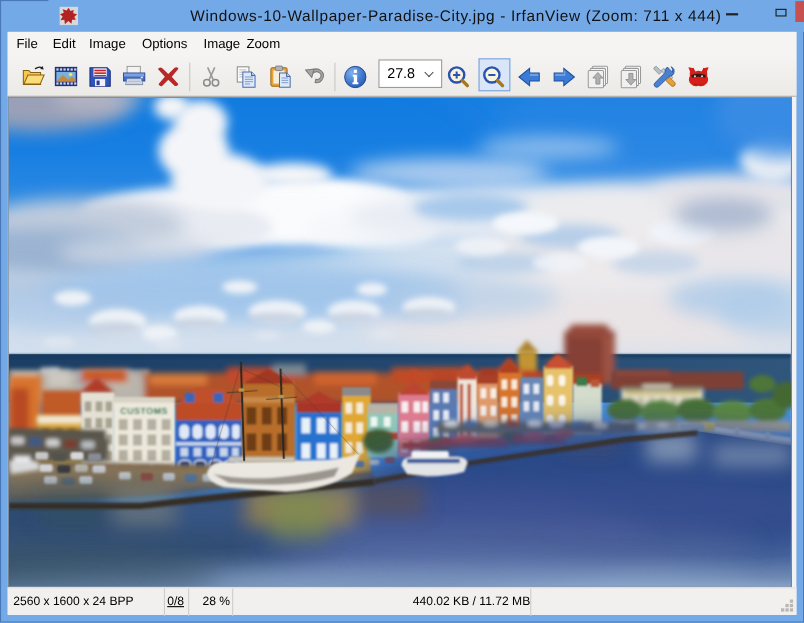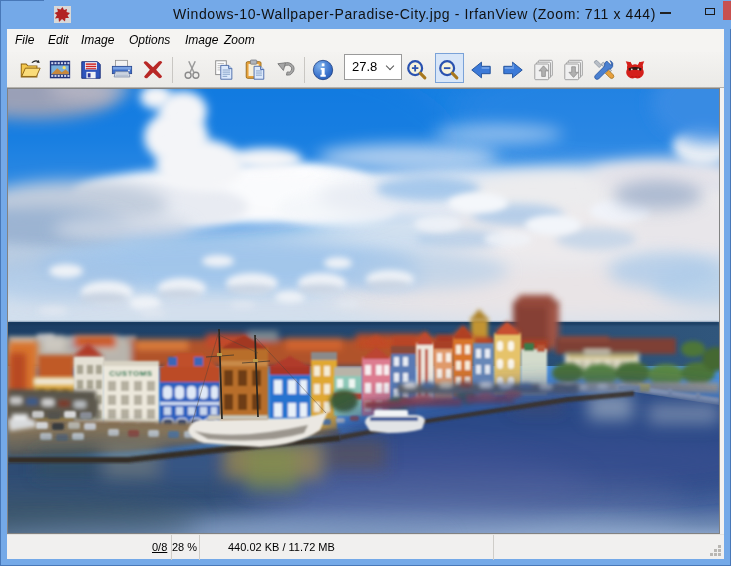--- a/index.html
+++ b/index.html
@@ -9,21 +9,21 @@
   background:#74a9e8; border:1px solid #4878b8; }
 #titlebar { position:absolute; left:0; top:0; width:731px; height:29px; background:#74a9e8;margin-left:44px; }
 #appicon { position:absolute; left:10px; top:6px; width:17px; height:17px; }
 #title { position:absolute; left:14px; top:0; width:713px; height:28px; line-height:28px;
   text-align:center; font-size:14px; letter-spacing:0.6px; color:#111; }
 #btn-min { position:absolute; left:616px; top:12px; width:11px; height:2px; background:#222; }
 #btn-max { position:absolute; left:661px; top:8px; width:10px; height:7px; border:1.5px solid #1a1a1a; }
 #btn-close { position:absolute; left:679px; top:1px; width:45px; height:19px; background:#c75050;
   color:#fff; text-align:center; line-height:19px; font-size:13px; font-weight:bold; }
 #client { position:absolute; left:7px; top:29px; width:717px; height:530px; background:#f3f2f1; }
-#menubar { position:absolute; left:7px; top:29px; width:717px; height:23px; background:#f5f4f2; font-size:12px; color:#000;font-style:italic; }
+#menubar { position:absolute; left:7px; top:29px; width:717px; height:23px; background:#f5f4f2; font-size:12px; color:#000; }
 .mi { position:absolute; top:0; height:23px; line-height:23px; }
 #toolbar { position:absolute; left:7px; top:52px; width:717px; height:36px;
   background:linear-gradient(#f4f3f1,#ebeae7); border-bottom:1px solid #b4b2ae; }
 .tsep { position:absolute; top:5px; width:1px; height:26px; background:#c9c7c3; }
 .ico { position:absolute; top:6px; width:24px; height:24px; }
 #combo { position:absolute; left:337px; top:2px; width:58px; height:26px; background:#fff;
   border:1px solid #9a9a9a; font-size:13px; color:#000000; }
 #combo span.val { position:absolute; left:7px; top:4px; }
 #combo span.arr { position:absolute; right:8px; top:8px; width:6px; height:6px;
   border-left:1.8px solid #555; border-bottom:1.8px solid #555; transform:rotate(-45deg); }
@@ -752,23 +752,24 @@
   <rect x="366" y="321" width="34" height="6" rx="2" fill="#f2f4f6"></rect>
 </g>
 
 <g filter="url(#b2)">
   <path d="M0,330 L24,330 Q30,333 28,338 L2,342 Z" fill="#d8dadc"></path>
   <rect x="4" y="325" width="16" height="6" fill="#e8eaec"></rect>
 </g>
 </svg>
 </div>
 <div id="statusbar">
+  <span class="sseg" style="left:0px; width:143px; padding-left:5px;">2560 x 1600 x 24 BPP</span>
   <span class="sseg" style="left:138px; width:27px; padding-left:7px;text-decoration:underline;">0/8</span>
-  <span class="sseg" style="left:160px; width:33px; padding-left:5px;">28&nbsp;%</span>
-  <span class="sseg" style="left:215px; width:272px; padding-left:6px;">440.02 KB / 11.72 MB</span>
+  <span class="sseg" style="left:172px; width:33px; padding-left:5px;">28&nbsp;%</span>
+  <span class="sseg" style="left:204px; width:272px; padding-left:6px;text-align:right;">440.02 KB / 11.72 MB</span>
   <svg id="grip" viewBox="0 0 13 13">
     <g fill="#b9b7b3">
       <rect x="9" y="1" width="3" height="3"></rect>
         <rect x="9" y="5" width="3" height="3"></rect>
         <rect x="9" y="9" width="3" height="3"></rect>
       <rect x="5" y="5" width="3" height="3"></rect>
         <rect x="5" y="9" width="3" height="3"></rect>
       <rect x="1" y="9" width="3" height="3"></rect>
     </g>
   </svg>

